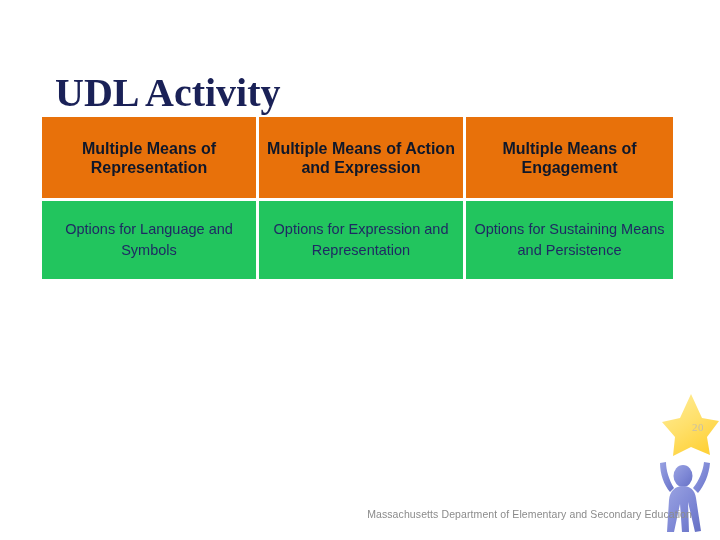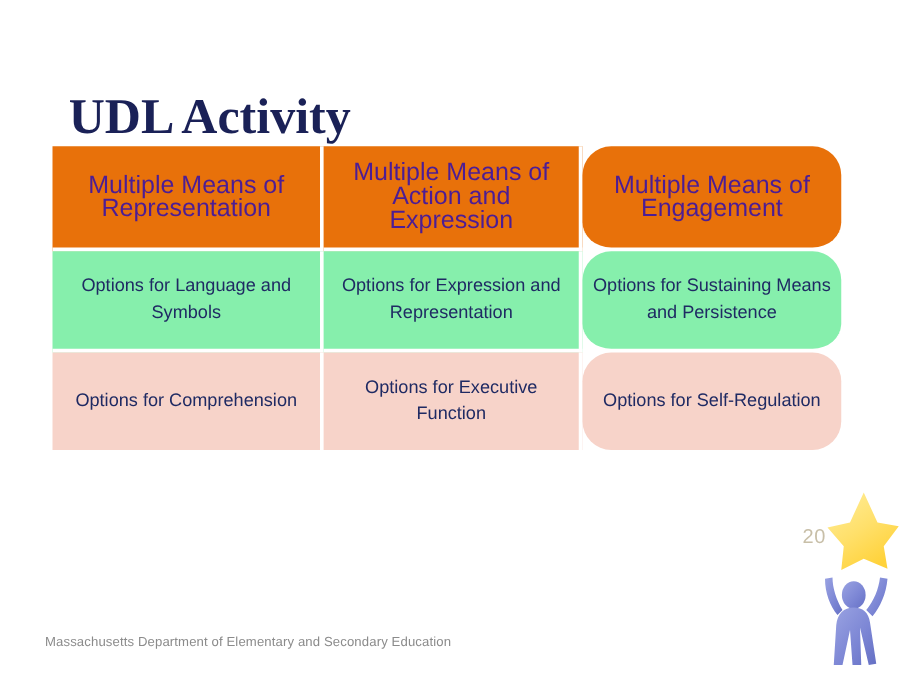--- a/index.html
+++ b/index.html
@@ -49,66 +49,67 @@
   #udl-table col.c2 { width: 207px; }
   #udl-table col.c3 { width: 207px; }
 
   #udl-table td {
     vertical-align: middle;
     text-align: center;
     padding: 4px 8px;
     border-right: 3px solid #ffffff;
     border-bottom: 3px solid #ffffff;
   }
-  #udl-table td.last-col { border-right: none; border-radius: 23px; }
+  #udl-table td.last-col { border-right: none; }
   #udl-table tr.last-row td { border-bottom: none; }
 
   .hdr-row td {
     background: #E8710A;
-    color: #4c1d95;
-    font-size: 20px;
+    color: #0f172a;
+    font-size: 16px;
     line-height: 19px;
-    font-weight: normal;
+    font-weight: bold;
     height: 73px;
   }
   .body-row td {
     color: #1f2a63;
     font-size: 14.5px;
     line-height: 21px;
     font-weight: normal;
     height: 70px;
   }
   .row-a td { background: #F7D3C9; }
-  .row-b td { background: #86efac; }
+  .row-b td { background: #22c55e; }
 
   
   #star-figure {
     position: absolute;
     left: 655px;
     top: 392px;
     width: 65px;
     height: 148px;
     pointer-events: none;
   }
   #page-number {
     position: absolute;
-    left: 642px;
+    left: 692px;
     top: 421px;
-    font-size: 16px;
+    font-size: 11px;
     color: #C8BFA8;
     letter-spacing: 0.5px;
+    font-family: Liberation Serif, serif;
   }
 
   
   #footer-text {
     position: absolute;
     left: 0;
     right: 0;
     top: 508px;
-    text-align: left;
+    text-align: right;
     padding-right: 28px;
     font-size: 10.5px;
     color: #8b8b8b;
     letter-spacing: 0.1px;
     padding-left: 36px;
   }
 </style>
 </head>
 <body>
 
@@ -127,25 +128,20 @@
         <td>Multiple Means of Representation</td>
         <td>Multiple Means of Action and Expression</td>
         <td class="last-col">Multiple Means of Engagement</td>
       </tr>
     </thead>
     <tbody>
       <tr class="body-row row-b">
         <td>Options for Language and Symbols</td>
         <td>Options for Expression and Representation</td>
         <td class="last-col">Options for Sustaining Means and Persistence</td>
-      </tr>
-      <tr class="body-row row-a last-row">
-        <td>Options for Comprehension</td>
-        <td>Options for Executive Function</td>
-        <td class="last-col">Options for Self-Regulation</td>
       </tr>
     </tbody>
   </table>
 
   <svg id="star-figure" viewBox="0 0 65 148">
     <defs>
       <linearGradient id="goldgrad" x1="0" y1="0" x2="0.6" y2="1">
         <stop offset="0%" stop-color="#FFEE9C"></stop>
         <stop offset="55%" stop-color="#FFE06B"></stop>
         <stop offset="100%" stop-color="#FFD23A"></stop>

